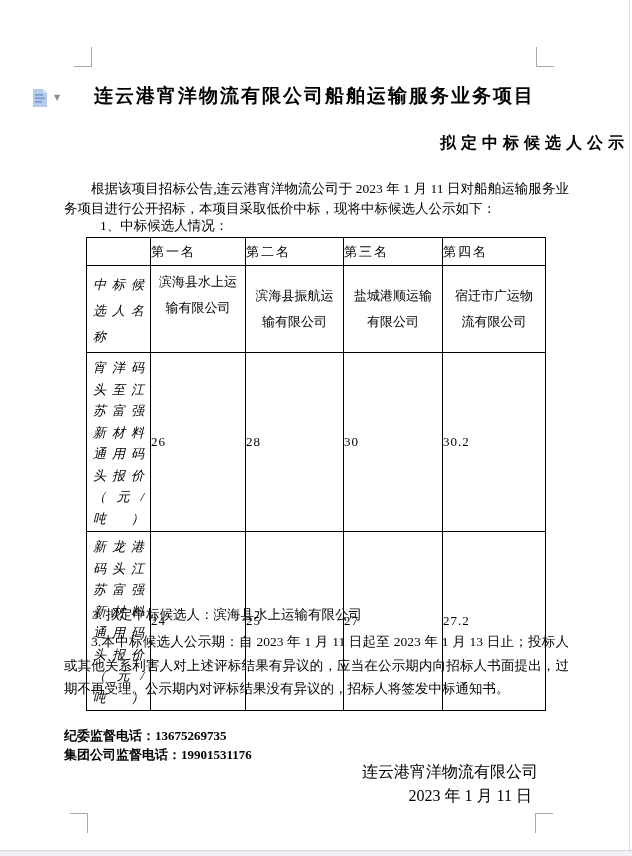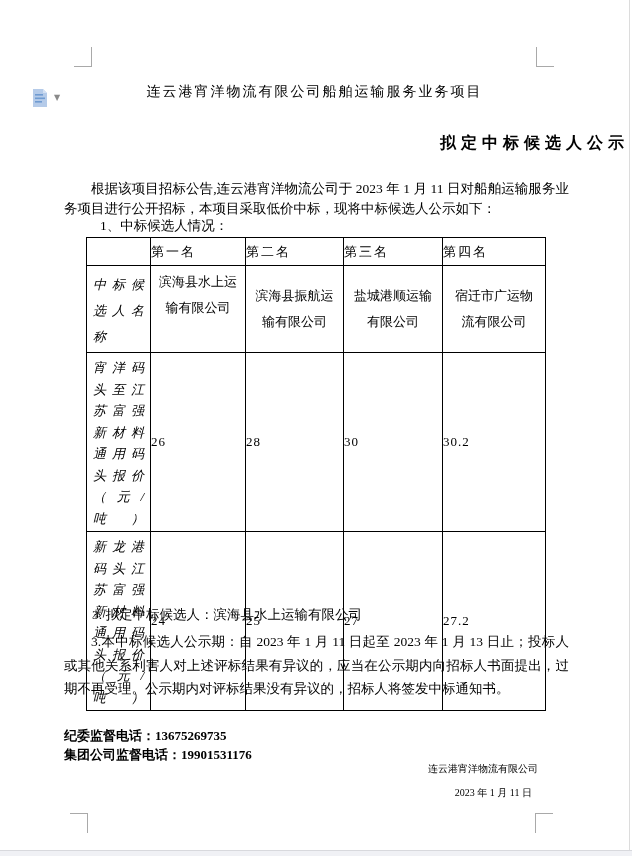--- a/index.html
+++ b/index.html
@@ -15,21 +15,21 @@
   .crop { position:absolute; width:18px; height:20px; }
   .crop.tl { left:74px;  top:47px;  border-right:1px solid #a9a9a9; border-bottom:1px solid #a9a9a9; }
   .crop.tr { left:536px; top:47px;  border-left:1px solid #a9a9a9;  border-bottom:1px solid #a9a9a9; }
   .crop.bl { left:70px;  top:813px; border-right:1px solid #a9a9a9; border-top:1px solid #a9a9a9; }
   .crop.br { left:535px; top:813px; border-left:1px solid #a9a9a9;  border-top:1px solid #a9a9a9; }
 
   
   .doc-btn { position:absolute; left:31px; top:86px; width:36px; height:24px; display:flex; align-items:center; gap:5px; cursor:pointer; background:transparent; border:none; }
   .doc-btn .dd { color:#8a8a8a; font-size:8px; line-height:8px; font-family:"DejaVu Sans",sans-serif; }
 
-  .title { position:absolute; left:0; top:83px; width:629px; text-align:center; font-weight:normal; font-size:14px; letter-spacing:2px; }
+  .title { position:absolute; left:0; top:83px; width:629px; text-align:center; font-weight:bold; font-size:19px; letter-spacing:2px; }
   .subtitle { position:absolute; left:0; top:133px; width:629px; text-align:right; font-weight:bold; font-size:16px; letter-spacing:5px; }
 
   .intro { position:absolute; left:64px; top:179px; width:505px; font-size:13.5px; line-height:20px; text-align:justify; text-indent:2em; word-break:break-all; }
   .item1 { position:absolute; left:100px; top:217px; font-size:13.5px; }
 
   table.bid { position:absolute; left:86px; top:237px; width:459px; border-collapse:collapse; table-layout:fixed; }
   table.bid td, table.bid th { border:1px solid #000; font-weight:normal; font-size:13px; overflow:hidden; }
   tr.hdr { height:28px; }
   tr.names { height:79px; }
   tr.price { height:130px; }
@@ -40,21 +40,21 @@
   td.name.toptext { vertical-align:top; padding-top:3px; }
   td.num { text-align:left; vertical-align:middle; letter-spacing:1px; }
 
   .item2 { position:absolute; left:92px; top:606px; font-size:13.5px; }
   .item3 { position:absolute; left:64px; top:630px; width:505px; font-size:13.5px; line-height:23.5px; text-align:justify; text-indent:2em; word-break:break-all; }
 
   .phone { position:absolute; left:64px; font-size:13px; font-weight:bold; }
   .phone.p1 { top:727px; }
   .phone.p2 { top:746px; }
 
-  .sign { position:absolute; right:94px; text-align:right; font-size:10px; }
+  .sign { position:absolute; right:94px; text-align:right; font-size:16px; }
   .sign.company { top:762px; }
   .sign.date { top:786px; padding-right:6px; }
 </style>
 </head>
 <body>
 
 <div class="page">
 
   <div class="crop tl"></div>
   <div class="crop tr"></div>

